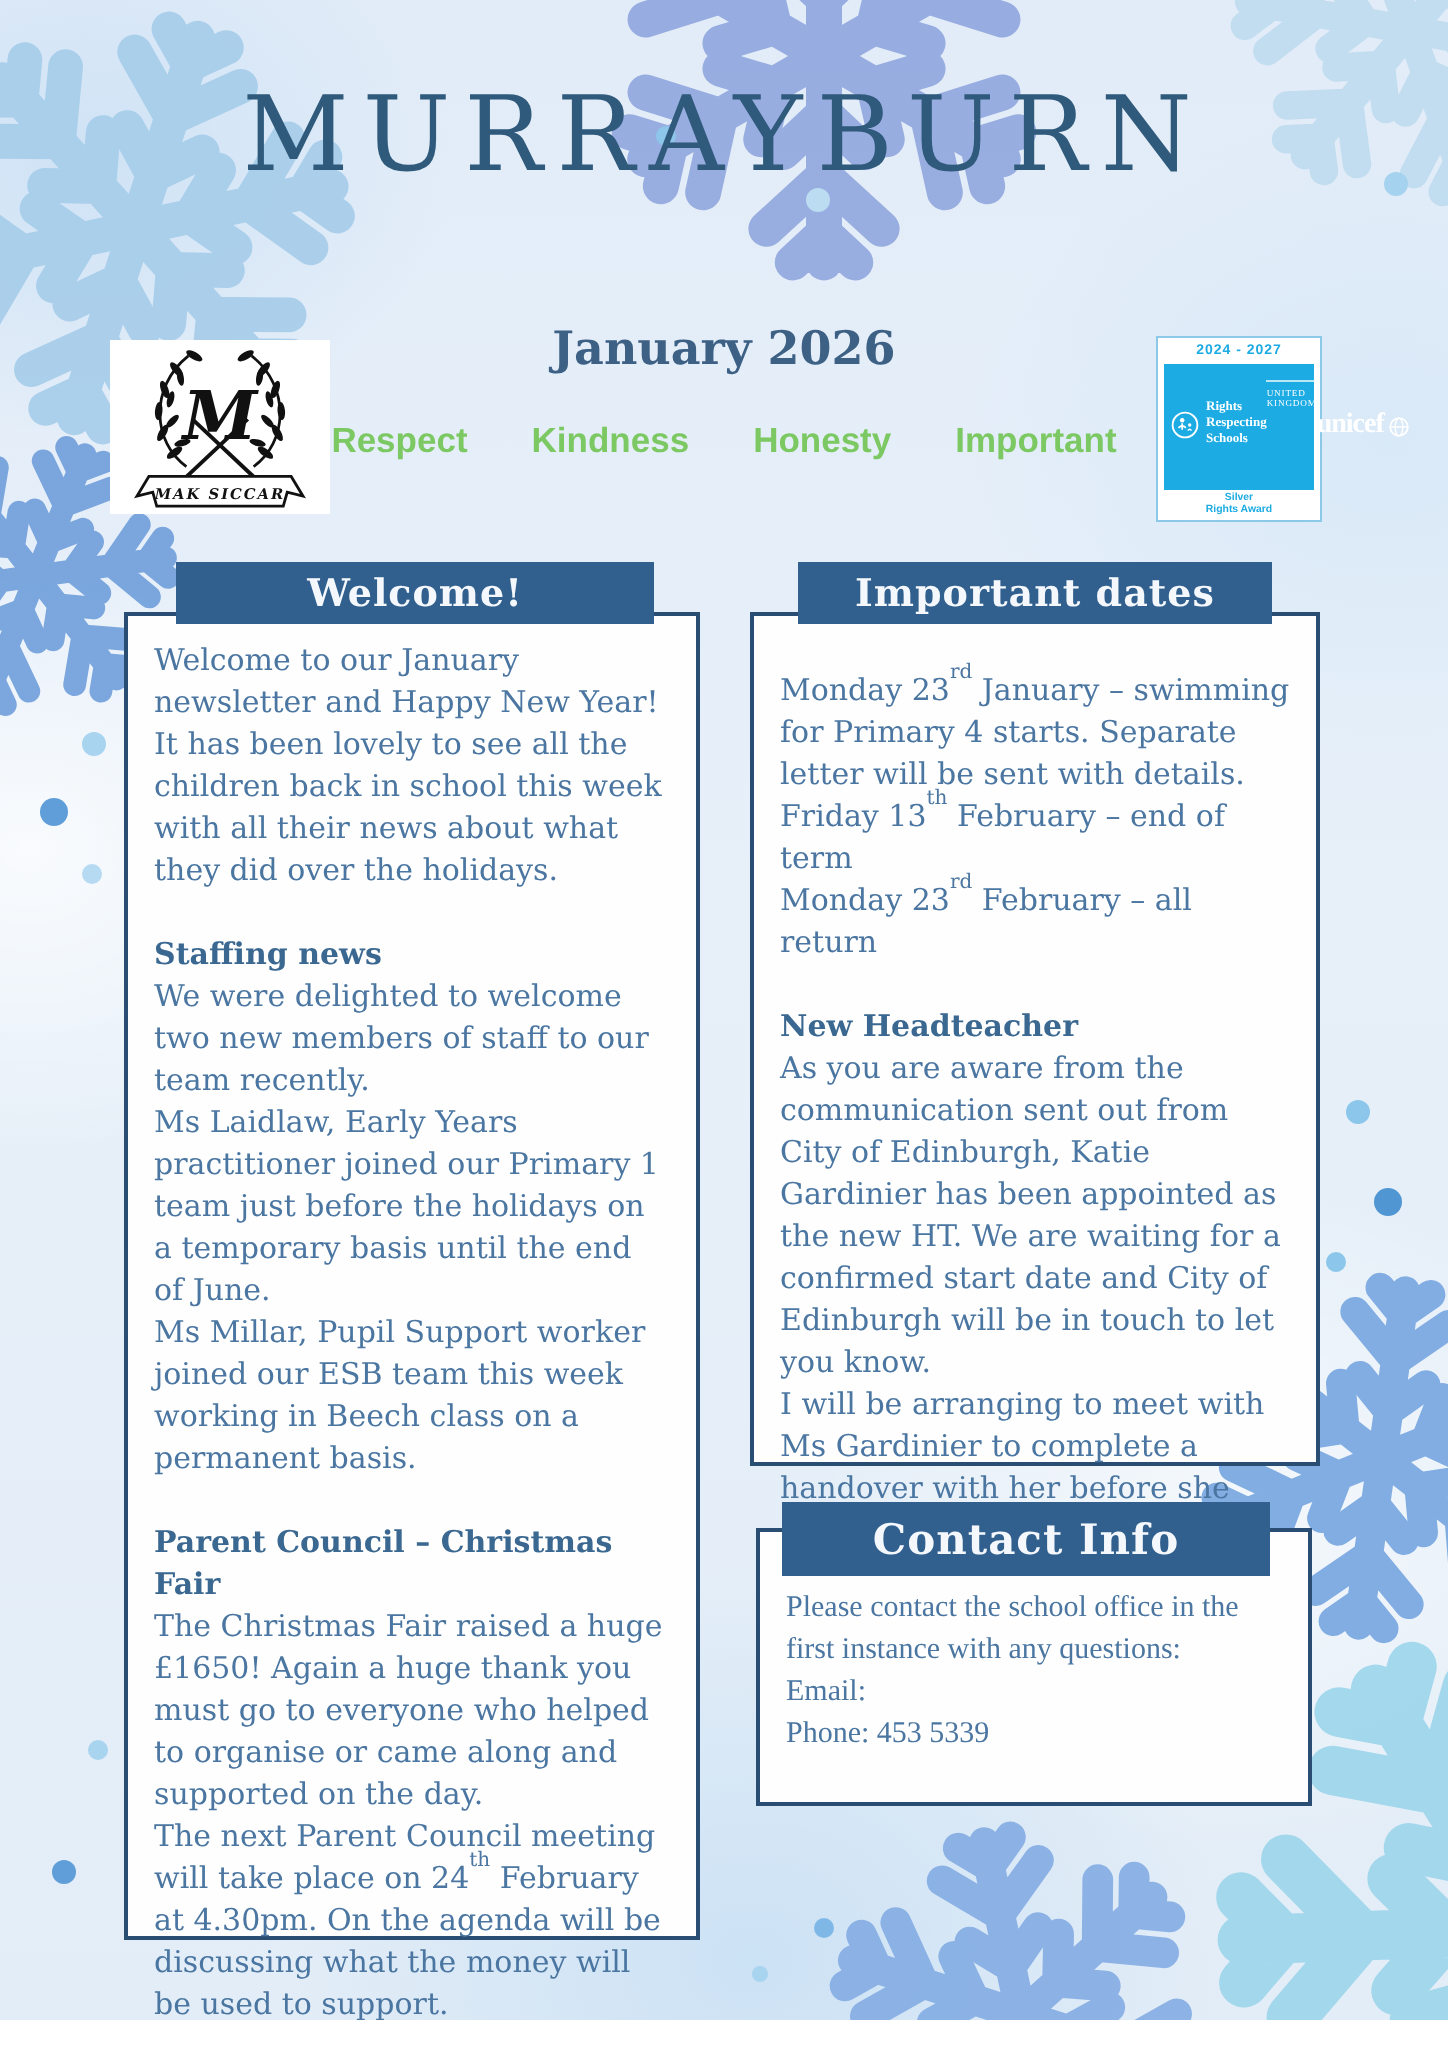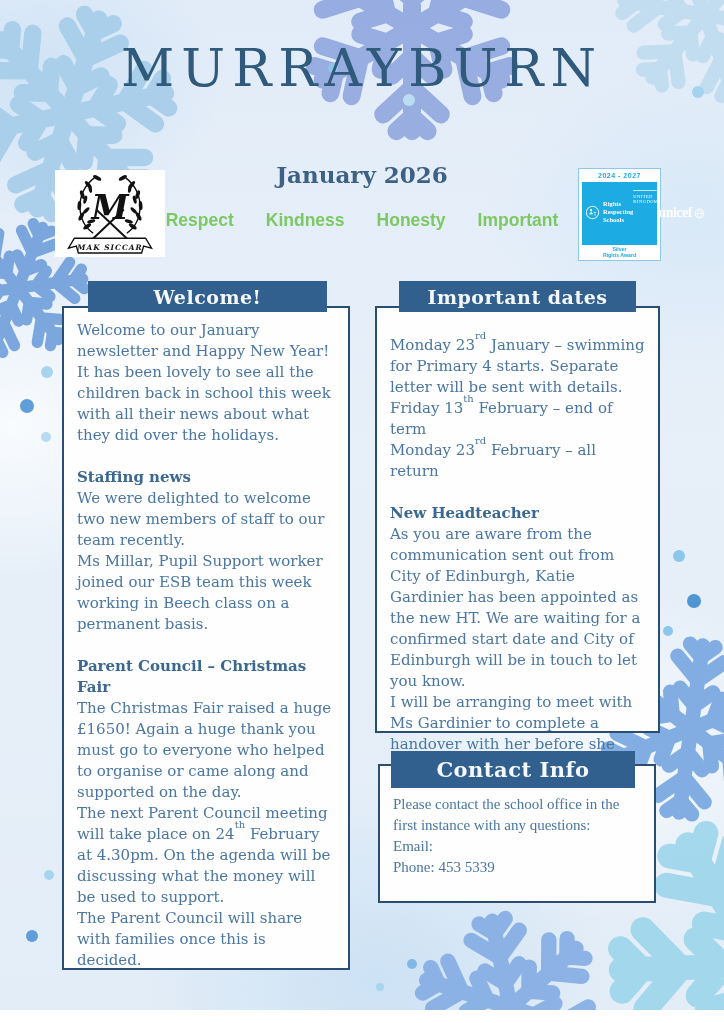--- a/index.html
+++ b/index.html
@@ -209,20 +209,21 @@
   </div>
 
   <div class="band band-welcome">
     <span>Welcome!</span>
   </div>
   <div class="card card-left">
     <p>Welcome to our January newsletter and Happy New Year! It has been lovely to see all the children back in school this week with all their news about what they did over the holidays.</p>
     <div class="gap"></div>
     <p class="heading">Staffing news</p>
     <p>We were delighted to welcome two new members of staff to our team recently.</p>
+    <p>Ms Laidlaw, Early Years practitioner joined our Primary 1 team just before the holidays on a temporary basis until the end of June.</p>
     <p>Ms Millar, Pupil Support worker joined our ESB team this week working in Beech class on a permanent basis.</p>
     <div class="gap"></div>
     <p class="heading">Parent Council – Christmas Fair</p>
     <p>The Christmas Fair raised a huge £1650! Again a huge thank you must go to everyone who helped to organise or came along and supported on the day.</p>
     <p><span>The next Parent Council meeting will take place on 24</span><sup class="ord">th</sup><span> February at 4.30pm. On the agenda will be discussing what the money will be used to support.</span></p>
     <p>The Parent Council will share with families once this is decided.</p>
   </div>
 
   <div class="band band-dates">
     <span>Important dates</span>

